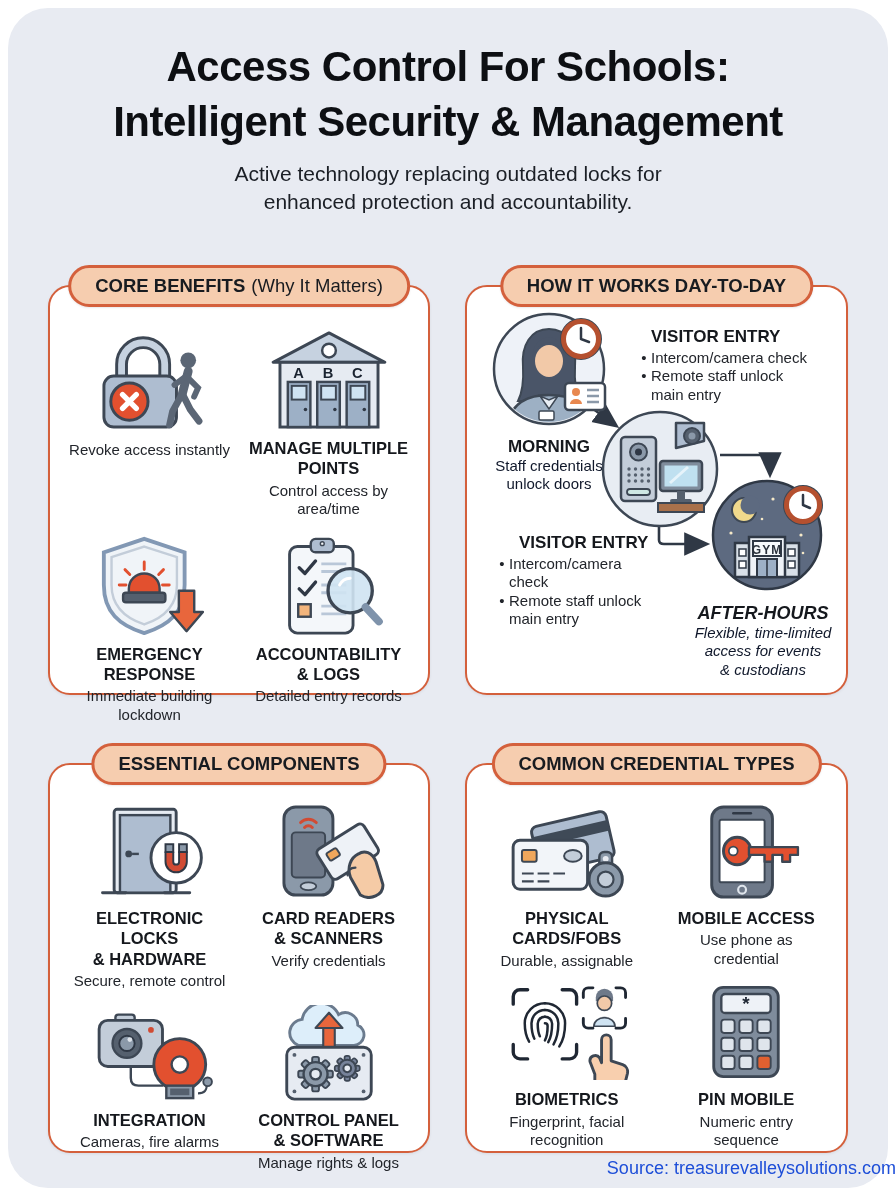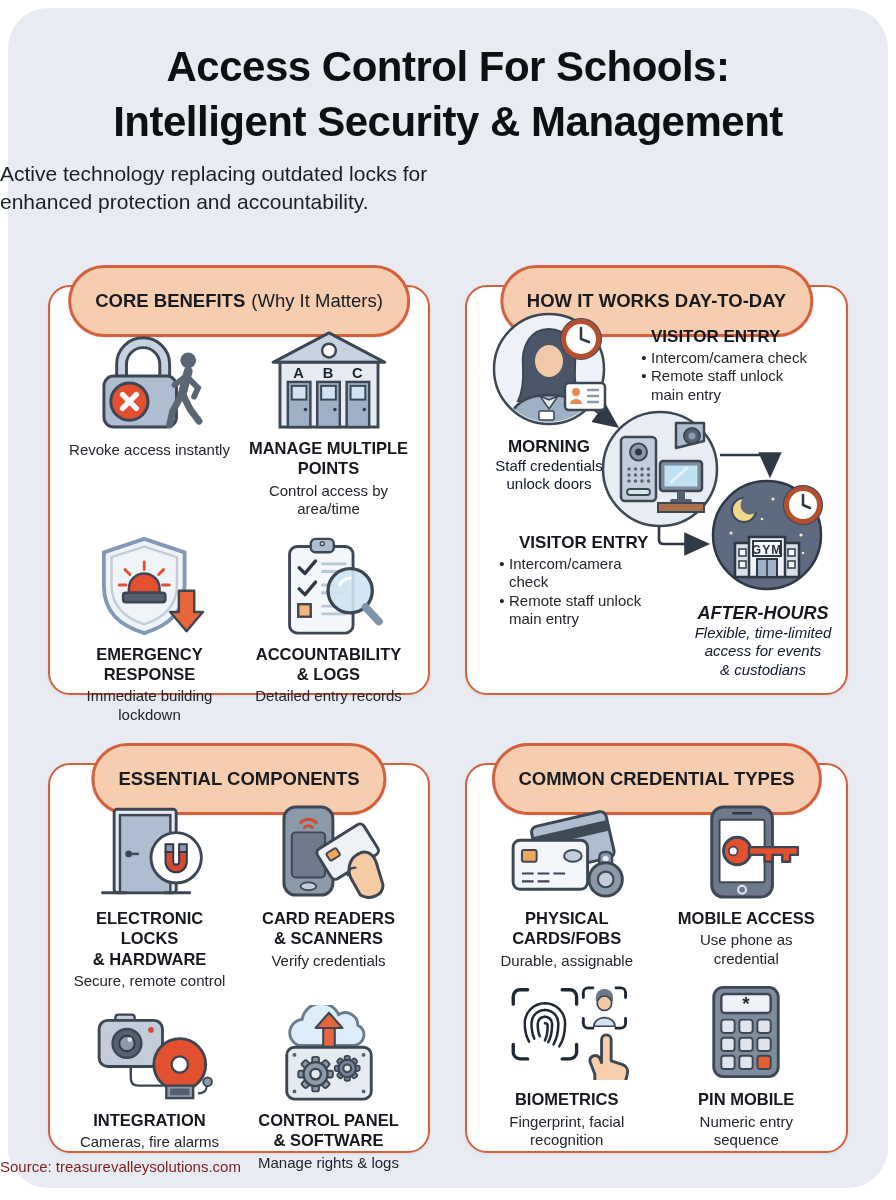--- a/index.html
+++ b/index.html
@@ -6,34 +6,34 @@
   html,body { background:#ffffff; }
   body { font-family:"Liberation Sans","DejaVu Sans",sans-serif; color:#16191f; }
   .canvas { position:relative; width:896px; height:1200px; background:#ffffff; overflow:hidden; }
   .card { position:absolute; left:8px; right:8px; top:8px; height:1180px;
           background:#e8ebf2; border-radius:40px; }
 
   
   .title { position:absolute; top:40px; left:0; width:100%; text-align:center;
            font-size:42px; font-weight:800; line-height:1.3; letter-spacing:-0.5px;
            color:#0d0f13; white-space:pre-line; }
-  .subtitle { position:absolute; top:160px; left:0; width:100%; 
+  .subtitle { position:absolute; top:160px; left:0; width:100%; text-align:center;
               font-size:21px; line-height:1.32; color:#1b1f26; white-space:pre-line; }
 
   
   .panel { position:absolute; background:#ffffff; border:2.5px solid #d4603c;
            border-radius:22px; box-shadow:0 1px 3px rgba(40,40,60,.08); }
   .panel-core       { left:48px;  top:285px; width:382px; height:410px; }
   .panel-how        { left:465px; top:285px; width:383px; height:410px; }
   .panel-components { left:48px;  top:763px; width:382px; height:390px; }
   .panel-credentials{ left:465px; top:763px; width:383px; height:390px; }
 
   .pill { position:absolute; top:-22px; left:50%; transform:translateX(-50%);
           background:#f6cdaf; border:3px solid #d4603c; border-radius:999px;
-          padding:22px 24px; font-size:18.5px; font-weight:bold; color:#181b20;
+          padding:7px 24px; font-size:18.5px; font-weight:bold; color:#181b20;
           white-space:nowrap; box-shadow:0 1px 2px rgba(40,40,60,.10); }
   .pill .normal { font-weight:normal; margin-left:6px; }
 
   .items-grid { position:absolute; left:10px; right:10px; top:40px; bottom:6px;
                 display:grid; grid-template-columns:1fr 1fr; align-content:start; row-gap:14px; }
   .item { display:flex; flex-direction:column; align-items:center; text-align:center; padding:0 6px; }
   .icon-box { height:102px; display:flex; align-items:flex-end; justify-content:center; margin-bottom:9px; }
   .panel-components .icon-box, .panel-credentials .icon-box { height:96px; }
   .item-label { font-weight:bold; font-size:16.5px; line-height:1.24; color:#15181d; white-space:pre-line; }
   .item-desc  { font-size:15px; line-height:1.22; color:#22252b; white-space:pre-line; margin-top:3px; }
@@ -42,22 +42,22 @@
   .flow-abs { position:absolute; }
   .flow-label { font-weight:bold; font-size:17px; color:#15181d; text-align:center; }
   .flow-desc  { font-size:15px; line-height:1.22; color:#0f172a; text-align:center; white-space:pre-line; }
   .ventry { }
   .ventry .flow-label { text-align:left; padding-left:14px; margin-bottom:2px; }
   .bullet { display:flex; font-size:15px; line-height:1.22; color:#22252b; }
   .bullet .dot { width:14px; text-align:center; flex:none; }
   .bullet .btxt { white-space:pre-line; }
   .arrows { position:absolute; inset:0; pointer-events:none; }
 
-  .footer { position:absolute; top:1158px; left:0; width:100%; text-align:left;
-            font-size:15px; color:#7f1d1d; }
+  .footer { position:absolute; top:1158px; left:0; width:100%; text-align:right;
+            font-size:18px; color:#1d4ed8; }
 </style>
 </head>
 <body>
 
 <div class="canvas">
   <div class="card"></div>
 
   <div class="title">Access Control For Schools:
 Intelligent Security &amp; Management</div>
   <div class="subtitle">Active technology replacing outdated locks for

